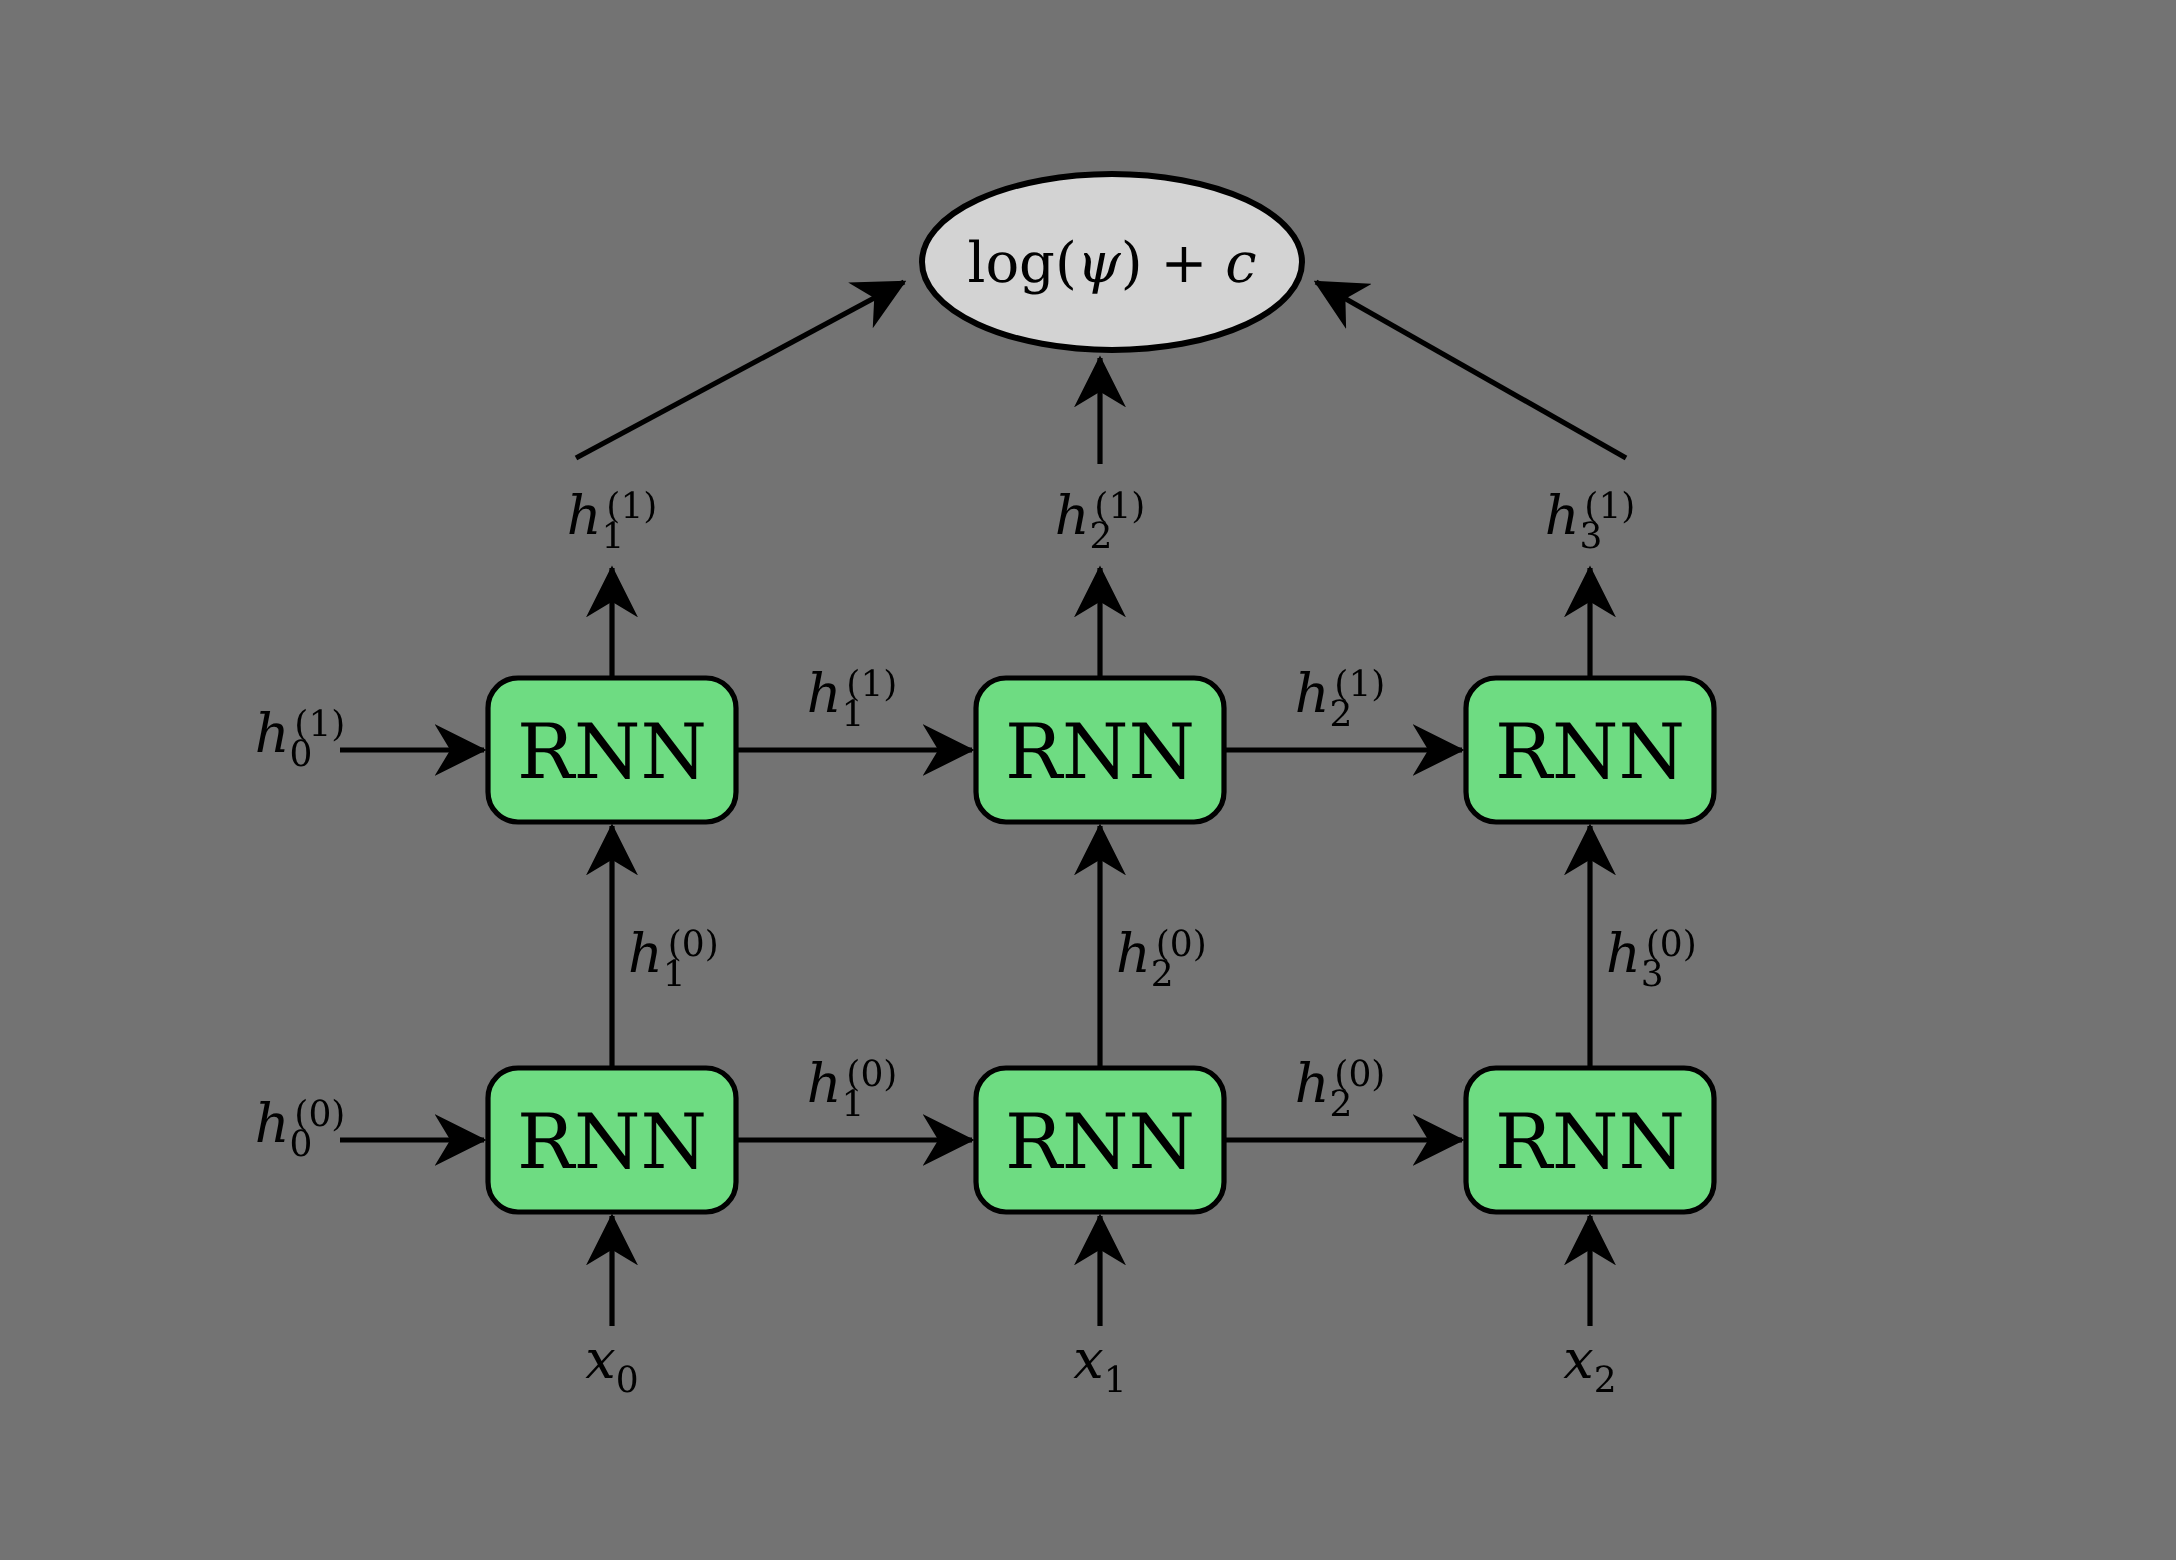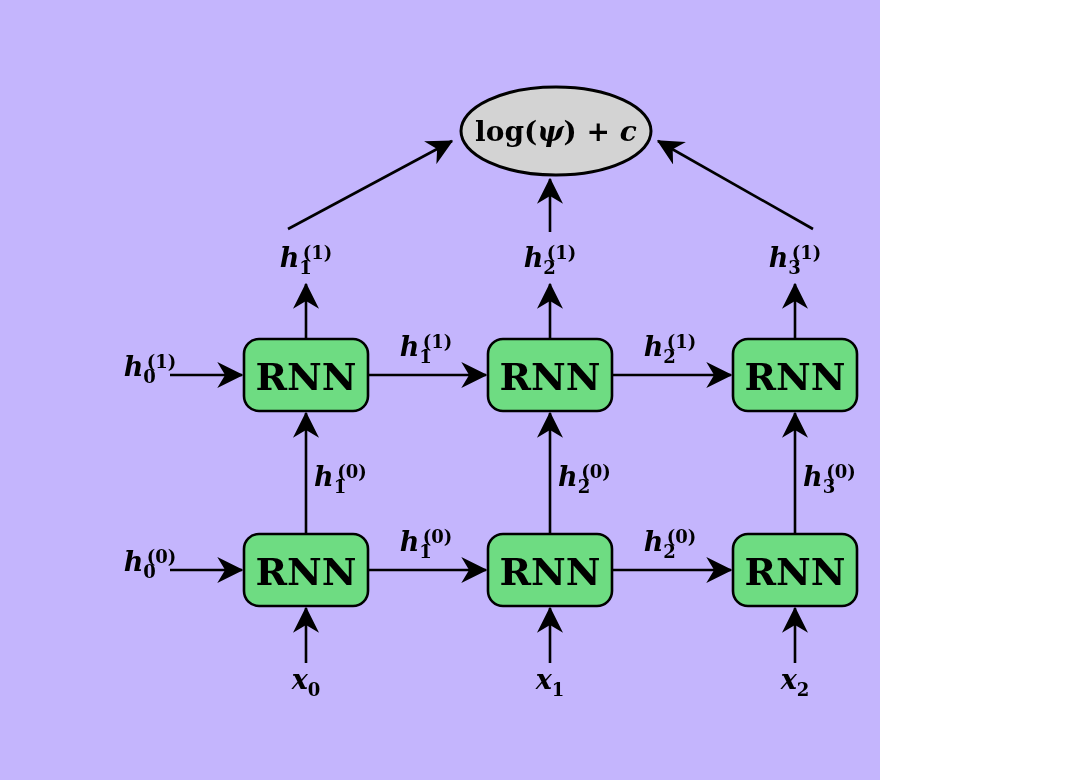--- a/index.html
+++ b/index.html
@@ -1,22 +1,21 @@
 <!DOCTYPE html>
 <html><head>
 <meta charset="utf-8">
 <style>
   html, body { margin: 0; padding: 0; background: #ffffff; }
   .stage {
     position: relative;
-    width: 880px;
+    width: 1088px;
     height: 780px;
-    background: #c4b5fd;
+    background: #737373;
     overflow: hidden;
-    font-weight: bold;
   }
   svg text {
     font-family: "DejaVu Serif", "Liberation Serif", serif;
     fill: #000000;
   }
   .it   { font-style: italic; }
   .mlabel { font-size: 27px; }
   .mlabel .sub, .mlabel .sup { font-size: 18px; }
   .rnn-text { font-size: 38px; }
   .out-text { font-size: 28px; }

